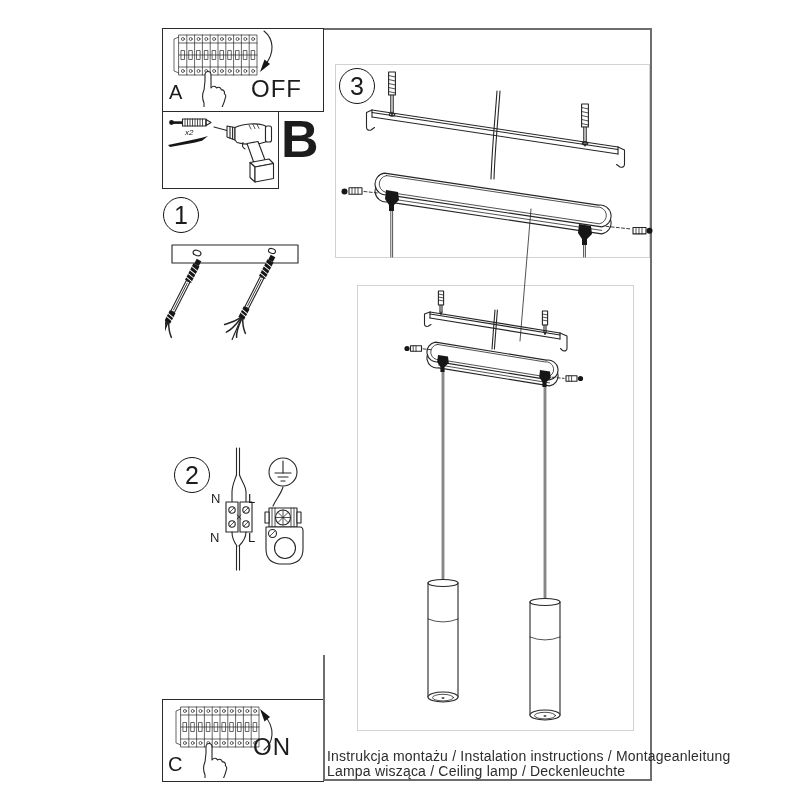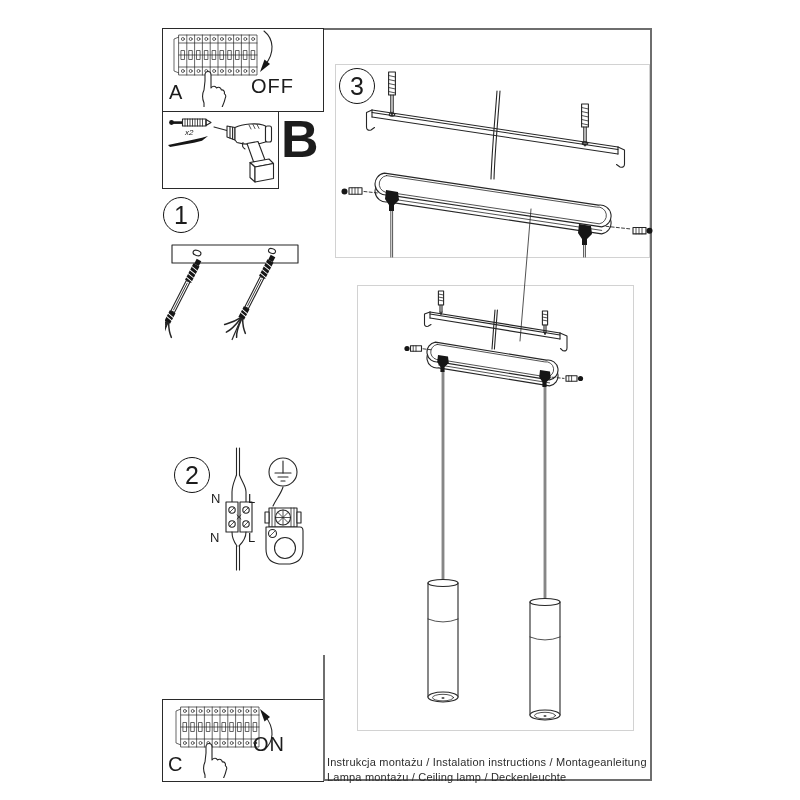--- a/index.html
+++ b/index.html
@@ -5,25 +5,25 @@
   html,body{margin:0;padding:0;background:#fff;}
   #page{position:relative;width:800px;height:800px;background:#ffffff;overflow:hidden;
         font-family:"Liberation Sans", sans-serif;color:#1c1c1c;}
   .abs{position:absolute;}
   .box{position:absolute;border:1.6px solid #2a2a2a;background:#fff;}
   .lightpanel{position:absolute;border:1px solid #d2d2d2;background:transparent;}
   .frameline{position:absolute;background:#6e6e6e;}
   .badge{position:absolute;width:34px;height:34px;border:1.6px solid #161616;border-radius:50%;
          display:flex;align-items:center;justify-content:center;font-size:25px;background:#fff;}
   .biglabel{position:absolute;font-size:20px;letter-spacing:.5px;}
-  .statelabel{position:absolute;font-size:20px;letter-spacing:1px;}
+  .statelabel{position:absolute;font-size:24px;letter-spacing:1px;}
   .blabel{position:absolute;font-size:52px;font-weight:700;line-height:1;}
   .wirelabel{position:absolute;font-size:13px;}
   .tiny{position:absolute;font-size:8px;}
-  .footer{position:absolute;font-size:11px;letter-spacing:.2px;color:#2c2c2c;white-space:nowrap;margin-top:8px;}
+  .footer{position:absolute;font-size:14px;letter-spacing:.2px;color:#2c2c2c;white-space:nowrap;}
   svg *{stroke:#262626;stroke-width:1.1;fill:none;stroke-linecap:round;stroke-linejoin:round;}
   svg .fd{fill:#161616;stroke:none;}
   svg .fw{fill:#ffffff;}
   svg .wl{stroke:#ffffff;stroke-width:.9;}
   svg .dash{stroke-dasharray:3 2.2;stroke-width:.9;}
   svg .thin{stroke-width:.8;}
   #breaker-panel *{stroke-width:.7;}
 </style>
 </head>
 <body>
@@ -423,15 +423,15 @@
       <line x1="135" y1="317" x2="135" y2="430"></line>
       <line x1="165" y1="317" x2="165" y2="430"></line>
       <path d="M135,352 Q150,358 165,352" class="thin"></path>
       <ellipse class="fw" cx="150" cy="430" rx="15" ry="5"></ellipse>
       <ellipse cx="150" cy="430.6" rx="10.5" ry="3.3" class="thin"></ellipse>
       <ellipse class="fd" cx="150" cy="431" rx="1.6" ry="0.7"></ellipse>
     </g>
   </svg>
 
   <span class="footer" style="left:327px;top:748px;">Instrukcja montażu / Instalation instructions / Montageanleitung</span>
-  <span class="footer" style="left:327px;top:763px;">Lampa montażu / Ceiling lamp / Deckenleuchte</span>
+  <span class="footer" style="left:327px;top:763px;">Lampa wisząca / Ceiling lamp / Deckenleuchte</span>
 
 </div>
 
 </body></html>

